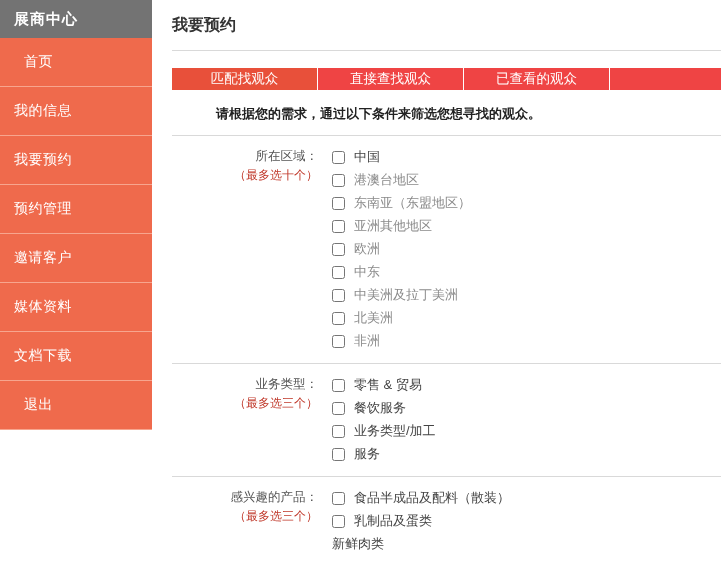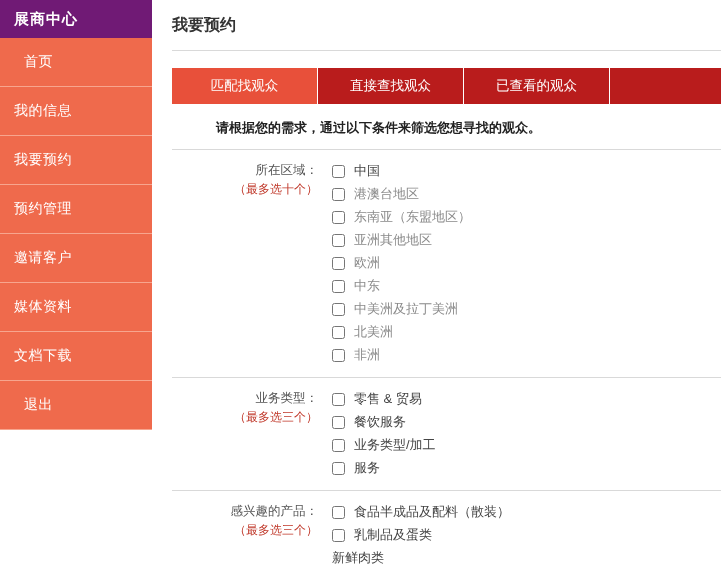--- a/index.html
+++ b/index.html
@@ -23,21 +23,21 @@
   
   .sidebar {
     width: 152px;
     flex: 0 0 152px;
     background: #ef6a4c;
     display: flex;
     flex-direction: column;
   }
   .brand {
     height: 38px;
-    background: #701a75;
+    background: #737373;
     color: #ffffff;
     font-size: 15px;
     font-weight: bold;
     display: flex;
     align-items: center;
     padding-left: 14px;
     letter-spacing: 1px;
     box-sizing: border-box;
   }
   .nav {
@@ -82,26 +82,26 @@
     color: #333;
     padding-top: 15px;
     padding-bottom: 14px;
   }
   .divider {
     border-top: 1px solid #d9d9d9;
     margin-right: 0px;
   }
   .tabs {
     display: flex;
-    height: 36px;
+    height: 22px;
     margin-top: 17px;
   }
   .tab {
     flex: 0 0 146px;
-    background: #b91c1c;
+    background: #ef4444;
     color: #ffffff;
     font-size: 13.5px;
     display: flex;
     align-items: center;
     justify-content: center;
     border-right: 1px solid #ffffff;
     cursor: pointer;
     box-sizing: border-box;
   }
   .tab.active {

